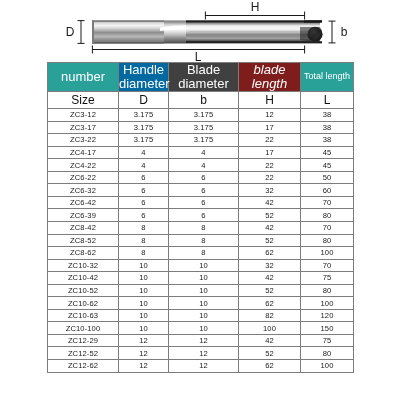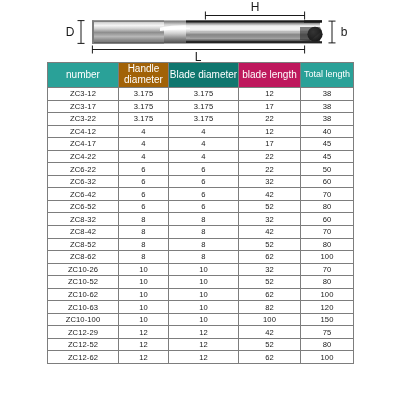--- a/index.html
+++ b/index.html
@@ -61,21 +61,21 @@
     border: 1px solid #7d7d7d;
     text-align: center;
     padding: 0;
     vertical-align: middle;
   }
 
   thead th {
     background: #2aa198;
     background: var(--hdr, #2aa198);
     color: #ffffff;
-    font-size: 10px;
+    font-size: 13px;
     line-height: 1.08;
     height: 24px;
     border: 1px solid #ffffff;
     font-weight: 400;
     padding: 1px 1px;
   }
   thead th.tight { font-size: 9px; }
 
   tr.sizerow td {
     font-size: 12px;
@@ -200,27 +200,34 @@
       <colgroup>
         <col class="c0">
           <col class="c1">
           <col class="c2">
           <col class="c3">
           <col class="c4">
       </colgroup>
       <thead>
         <tr>
           <th style="background: rgb(42, 161, 152); color: rgb(255, 255, 255);">number</th>
-          <th style="background: #a16207; color: rgb(255, 255, 255);">Handle diameter</th>
-          <th style="background: #0f766e; color: rgb(255, 255, 255);">Blade diameter</th>
-          <th style="background: #be185d; color: rgb(255, 255, 255);">blade length</th>
+          <th style="background: #0369a1; color: rgb(255, 255, 255);">Handle diameter</th>
+          <th style="background: #404040; color: rgb(255, 255, 255);">Blade diameter</th>
+          <th style="background: #7f1d1d; color: rgb(255, 255, 255); font-style: italic;">blade length</th>
           <th class="tight" style="background: rgb(42, 161, 152); color: rgb(255, 255, 255); margin-left: 36px;">Total length</th>
         </tr>
       </thead>
       <tbody>
+        <tr class="sizerow">
+          <td>Size</td>
+          <td>D</td>
+          <td>b</td>
+          <td>H</td>
+          <td>L</td>
+        </tr>
 
       <tr class="datarow">
             <td>ZC3-12</td>
             <td>3.175</td>
             <td>3.175</td>
             <td>12</td>
             <td>38</td>
           </tr>
           <tr class="datarow">
             <td>ZC3-17</td>
@@ -228,27 +235,20 @@
             <td>3.175</td>
             <td>17</td>
             <td>38</td>
           </tr>
           <tr class="datarow">
             <td>ZC3-22</td>
             <td>3.175</td>
             <td>3.175</td>
             <td>22</td>
             <td>38</td>
-          </tr>
-          <tr class="datarow">
-            <td>ZC4-12</td>
-            <td>4</td>
-            <td>4</td>
-            <td>12</td>
-            <td>40</td>
           </tr>
           <tr class="datarow">
             <td>ZC4-17</td>
             <td>4</td>
             <td>4</td>
             <td>17</td>
             <td>45</td>
           </tr>
           <tr class="datarow">
             <td>ZC4-22</td>
@@ -272,34 +272,27 @@
             <td>60</td>
           </tr>
           <tr class="datarow">
             <td>ZC6-42</td>
             <td>6</td>
             <td>6</td>
             <td>42</td>
             <td>70</td>
           </tr>
           <tr class="datarow">
-            <td>ZC6-52</td>
+            <td>ZC6-39</td>
             <td>6</td>
             <td>6</td>
             <td>52</td>
             <td>80</td>
           </tr>
           <tr class="datarow">
-            <td>ZC8-32</td>
-            <td>8</td>
-            <td>8</td>
-            <td>32</td>
-            <td>60</td>
-          </tr>
-          <tr class="datarow">
             <td>ZC8-42</td>
             <td>8</td>
             <td>8</td>
             <td>42</td>
             <td>70</td>
           </tr>
           <tr class="datarow">
             <td>ZC8-52</td>
             <td>8</td>
             <td>8</td>
@@ -307,25 +300,32 @@
             <td>80</td>
           </tr>
           <tr class="datarow">
             <td>ZC8-62</td>
             <td>8</td>
             <td>8</td>
             <td>62</td>
             <td>100</td>
           </tr>
           <tr class="datarow">
-            <td>ZC10-26</td>
+            <td>ZC10-32</td>
             <td>10</td>
             <td>10</td>
             <td>32</td>
             <td>70</td>
+          </tr>
+          <tr class="datarow">
+            <td>ZC10-42</td>
+            <td>10</td>
+            <td>10</td>
+            <td>42</td>
+            <td>75</td>
           </tr>
           <tr class="datarow">
             <td>ZC10-52</td>
             <td>10</td>
             <td>10</td>
             <td>52</td>
             <td>80</td>
           </tr>
           <tr class="datarow">
             <td>ZC10-62</td>

